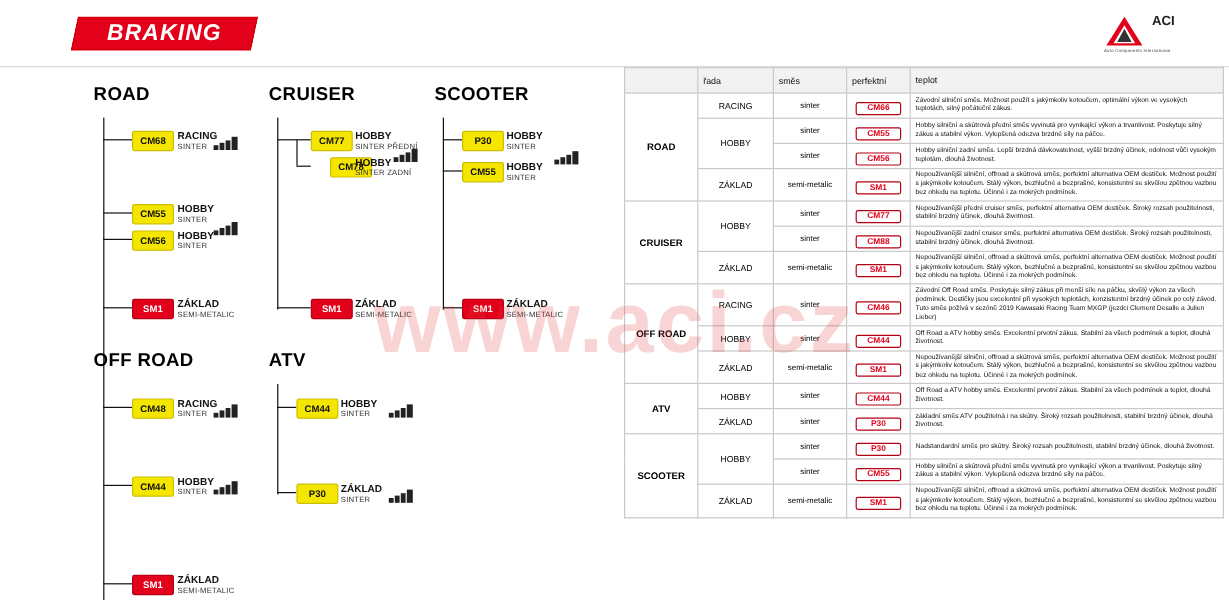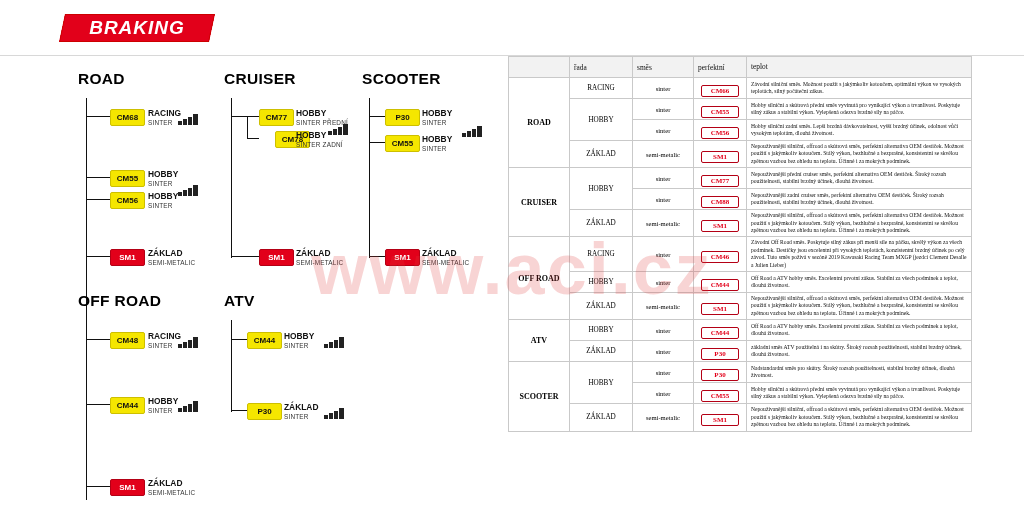--- a/index.html
+++ b/index.html
@@ -62,21 +62,21 @@
 
   
   .pad{position:absolute;width:22px;height:11px;}
   .pad i{position:absolute;bottom:0;display:block;background:#222;}
   .pad i:nth-child(1){left:0;width:4px;height:4px;}
   .pad i:nth-child(2){left:5px;width:4px;height:6px;}
   .pad i:nth-child(3){left:10px;width:4px;height:8px;}
   .pad i:nth-child(4){left:15px;width:5px;height:11px;}
 
   
-  .tbl{position:absolute;left:508px;top:56px;width:464px;border-collapse:collapse;font-family:Liberation Serif, serif;}
+  .tbl{position:absolute;left:520px;top:56px;width:500px;border-collapse:collapse;}
   .tbl td,.tbl th{border:1px solid #c9c9c9;vertical-align:middle;}
   .tbl th{background:#f2f2f2;font-size:7.4px;font-weight:normal;color:#111;height:16px;padding:2px 4px;text-align:left;}
   .c-group{width:52px;text-align:center;font-size:8px;font-weight:bold;}
   .c-type{width:54px;text-align:center;font-size:7.2px;}
   .c-mix{width:52px;text-align:center;font-size:6.6px;}
   .c-code{width:44px;text-align:center;}
   .c-desc{font-size:5.6px;line-height:7.4px;padding:2px 4px;color:#111;}
   .codechip{
     display:inline-block;min-width:30px;padding:1px 3px;border-radius:2px;
     font-size:7px;font-weight:bold;border:1px solid #b40015;color:#e2001a;background:#fff;
@@ -84,20 +84,32 @@
 </style>
 </head>
 <body>
 
 <div class="page">
 
   <div class="header">
     <div class="brand-logo">
       <span>BRAKING</span>
     </div>
+    <div class="aci">
+      <div class="aci-logo">
+        <svg width="34" height="28" viewBox="0 0 34 28">
+          <polygon points="17,2 32,26 2,26" fill="#e2001a"></polygon>
+          <polygon points="17,9 26,24 8,24" fill="#ffffff"></polygon>
+          <polygon points="17,12 23,23 11,23" fill="#333333"></polygon>
+        </svg>
+      </div>
+      <div class="aci-text">ACI</div>
+      <div class="aci-sub">Auto Components
+International</div>
+    </div>
     <div class="hr"></div>
   </div>
 
   <div class="watermark">www.aci.cz</div>
 
   <div class="diagram">
 
     <div class="sect-title" style="left:78px;top:14px;">ROAD</div>
     <div class="ln v" style="left:86px;top:42px;height:222px;"></div>
 

